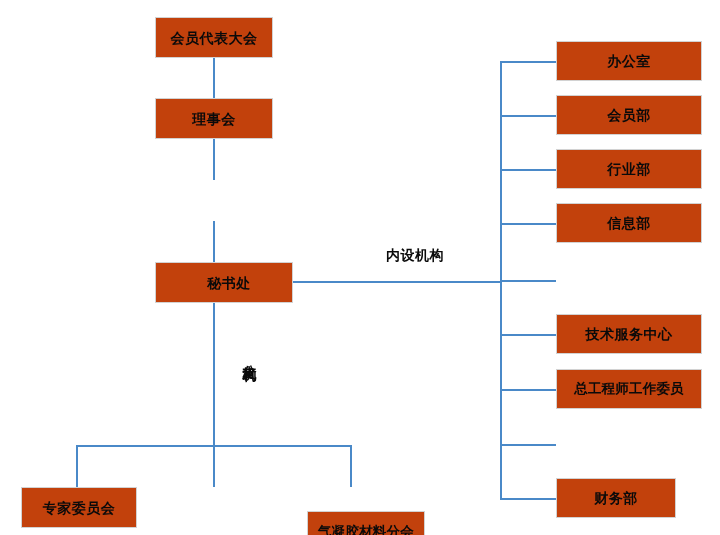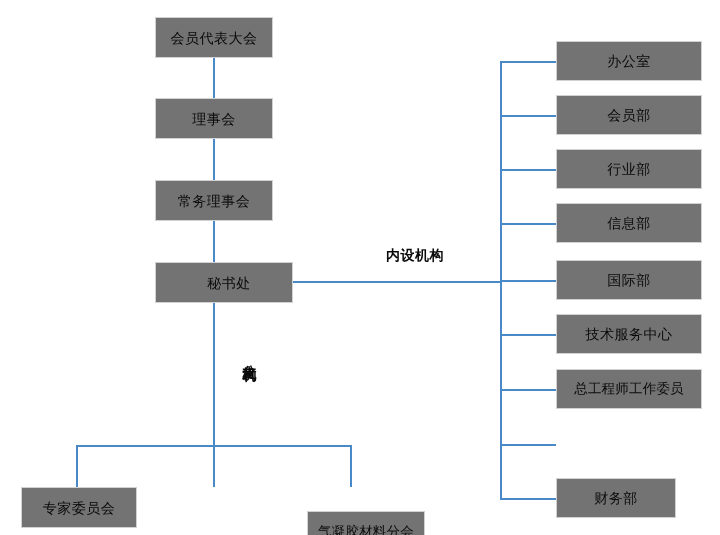--- a/index.html
+++ b/index.html
@@ -15,28 +15,28 @@
     position: relative;
     width: 720px;
     height: 535px;
     background: #ffffff;
     overflow: hidden;
   }
   
   .node {
     position: absolute;
     box-sizing: border-box;
-    background: #737373;
+    background: #c2410c;
     border: 1px solid #d2d2d2;
     display: flex;
     align-items: center;
     justify-content: center;
     color: #0a0a0a;
     font-size: 14px;
-    font-weight: normal;
+    font-weight: bold;
     letter-spacing: 0.5px;
     line-height: 1;
     white-space: nowrap;
     z-index: 3;
   }
   .node.wide { font-size: 13.5px; letter-spacing: 0.2px; }
 
   
   .conn {
     position: absolute;
@@ -86,31 +86,29 @@
   <div class="conn h" style="left:500px; top:444px; width:56px;"></div>
   <div class="conn h" style="left:500px; top:498px; width:56px;"></div>
 
   <div class="conn h" style="left:76px; top:445px; width:275px;"></div>
   <div class="conn v" style="left:76px; top:445px; height:42px;"></div>
   <div class="conn v" style="left:213px; top:445px; height:42px;"></div>
   <div class="conn v" style="left:350px; top:445px; height:42px;"></div>
 
   <div class="node" style="left:155px; top:17px; width:118px; height:41px;">会员代表大会</div>
   <div class="node" style="left:155px; top:98px; width:118px; height:41px;">理事会</div>
-  <div class="node" style="left:155px; top:180px; width:118px; height:41px;">常务理事会</div>
   <div class="node" style="left:155px; top:262px; width:138px; height:41px;padding-left:10px;">秘书处</div>
 
   <div class="label" style="left:345px; top:247px;padding-left:41px;">内设机构</div>
   <div class="label vertical" style="left:243px; top:354px;">分支机构</div>
 
   <div class="node" style="left:556px; top:41px; width:146px; height:40px;">办公室</div>
   <div class="node" style="left:556px; top:95px; width:146px; height:40px;">会员部</div>
   <div class="node" style="left:556px; top:149px; width:146px; height:40px;">行业部</div>
   <div class="node" style="left:556px; top:203px; width:146px; height:40px;">信息部</div>
-  <div class="node" style="left:556px; top:260px; width:146px; height:40px;">国际部</div>
   <div class="node" style="left:556px; top:314px; width:146px; height:40px;">技术服务中心</div>
   <div class="node wide" style="left:556px; top:369px; width:146px; height:40px;">总工程师工作委员</div>
   <div class="node" style="left:556px; top:478px; width:120px; height:40px;">财务部</div>
 
   <div class="node" style="left:21px; top:487px; width:116px; height:41px;">专家委员会</div>
   <div class="node wide" style="left:307px; top:487px; width:118px; height:41px;margin-top:24px;">气凝胶材料分会</div>
 
 </div>
 
 </body></html>

